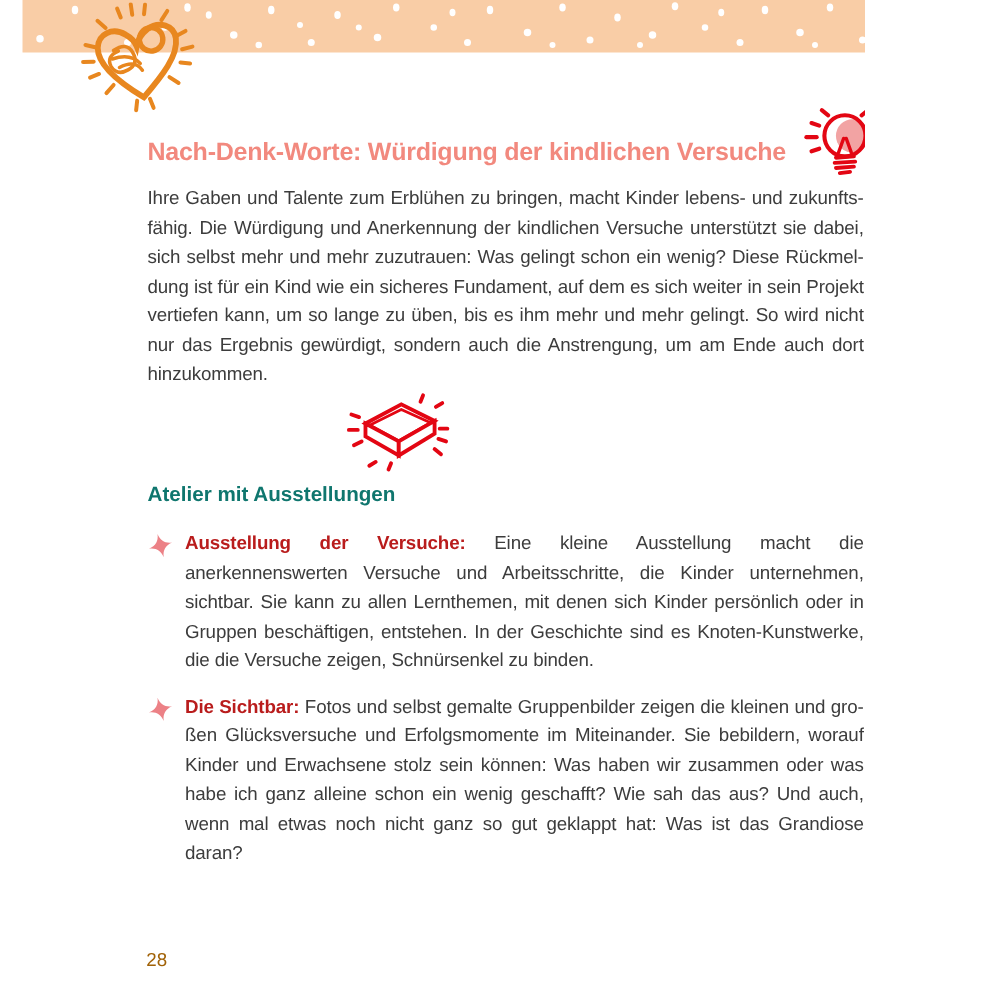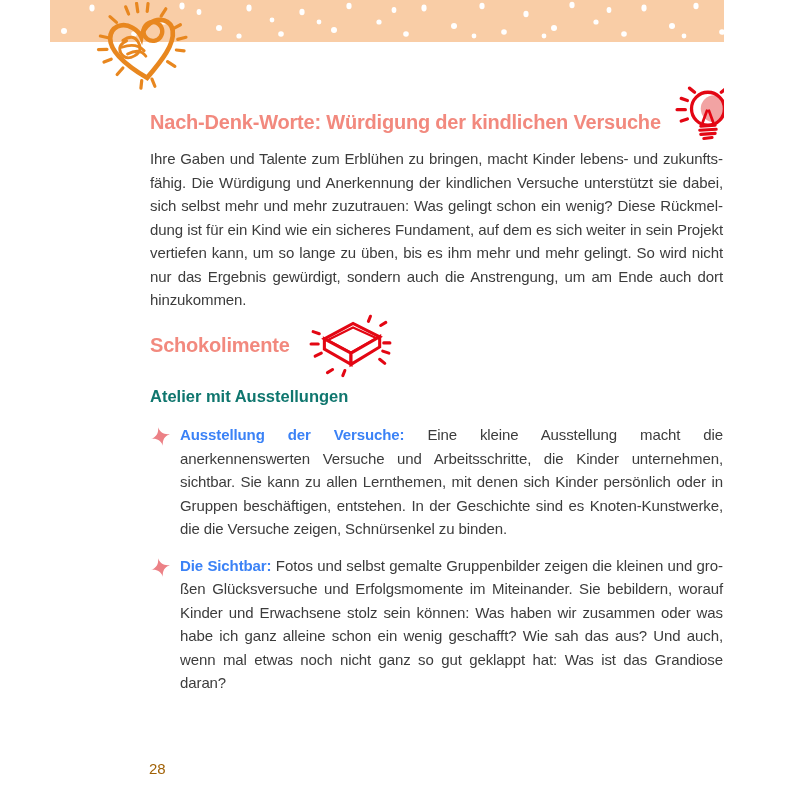--- a/index.html
+++ b/index.html
@@ -1,18 +1,18 @@
 <!DOCTYPE html>
 <html><head>
 <meta charset="utf-8">
 <style>
   html,body{margin:0;padding:0;background:#fff;}
   .page{
     position:relative;width:692px;height:800px;background:#ffffff;overflow:hidden;
-    font-family:"Liberation Sans", sans-serif;color:#3C3C3C;margin-left:32px;
+    font-family:"Liberation Sans", sans-serif;color:#3C3C3C;
   }
   .band{position:absolute;left:18px;top:0;width:767px;height:42px;background:#F9CDA6;}
   .band svg{position:absolute;left:0;top:0;width:100%;height:100%;}
   .heart-wrap{position:absolute;left:64px;top:2px;width:94px;height:94px;}
   .h1{
     position:absolute;left:118px;top:107px;width:560px;
     font-size:20px;font-weight:bold;letter-spacing:-0.2px;color:#F2897E;line-height:30px;white-space:nowrap;
   }
   .bulb-wrap{position:absolute;left:641px;top:83px;width:74px;height:74px;}
   .intro{
@@ -25,21 +25,21 @@
   .h3{
     position:absolute;left:118px;top:385px;width:500px;
     font-size:16.5px;font-weight:bold;color:#0f766e;line-height:22px;
   }
   .bullets{position:absolute;left:118px;top:423px;width:573px;}
   .bullet{
     position:relative;padding-left:30px;margin:0 0 13px 0;
     font-size:15px;line-height:23.5px;letter-spacing:-0.1px;text-align:justify;
   }
   .bullet .star{position:absolute;left:0;top:3px;width:21px;height:21px;}
-  .bullet b{font-weight:bold;color:#3b82f6;}
+  .bullet b{font-weight:bold;color:#b91c1c;}
   .page-num{position:absolute;left:117px;top:760px;font-size:15px;color:#a16207;}
 </style>
 </head>
 <body>
 
 <div class="page">
 
   <div class="band">
     <svg viewBox="0 0 767 42" preserveAspectRatio="none">
       <g fill="#ffffff">
@@ -142,23 +142,20 @@
             <path d="M64,37 L58,35"></path>
           <path d="M16,5 L21,9"></path>
             <path d="M52,5 L47,9"></path>
         </g>
       </g>
     </svg>
   </div>
 
   <p class="intro">Ihre Gaben und Talente zum Erblühen zu bringen, macht Kinder lebens- und zukunfts­fähig. Die Würdigung und Anerkennung der kindlichen Versuche unterstützt sie dabei, sich selbst mehr und mehr zuzutrauen: Was gelingt schon ein wenig? Diese Rückmel­dung ist für ein Kind wie ein sicheres Fundament, auf dem es sich weiter in sein Projekt vertiefen kann, um so lange zu üben, bis es ihm mehr und mehr gelingt. So wird nicht nur das Ergebnis gewürdigt, sondern auch die Anstrengung, um am Ende auch dort hinzukommen.</p>
 
-  <div class="h2row">
-    <span class="h2">Schokolimente</span>
-  </div>
   <div class="choco-wrap">
     <svg viewBox="0 0 84 64" width="86" height="66">
       <g stroke="#E30613" stroke-linecap="round" fill="none">
         <path fill="#ffffff" stroke-width="3" d="M16,24 L44,9 L70,22 L42,38 Z"></path>
         <path stroke-width="2.2" d="M20,25 L44,13 L66,23"></path>
         <path fill="#ffffff" stroke-width="3" d="M16,24 L16,34 L42,49 L42,38 Z"></path>
         <path fill="#ffffff" stroke-width="3" d="M70,22 L70,32 L42,49 L42,38 Z"></path>
         <g stroke-width="3">
           <path d="M5,17 L11,19"></path>
             <path d="M3,29 L10,29"></path>

